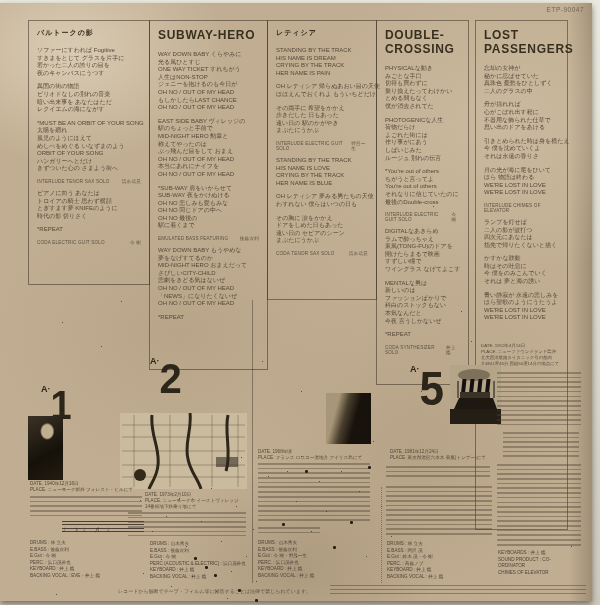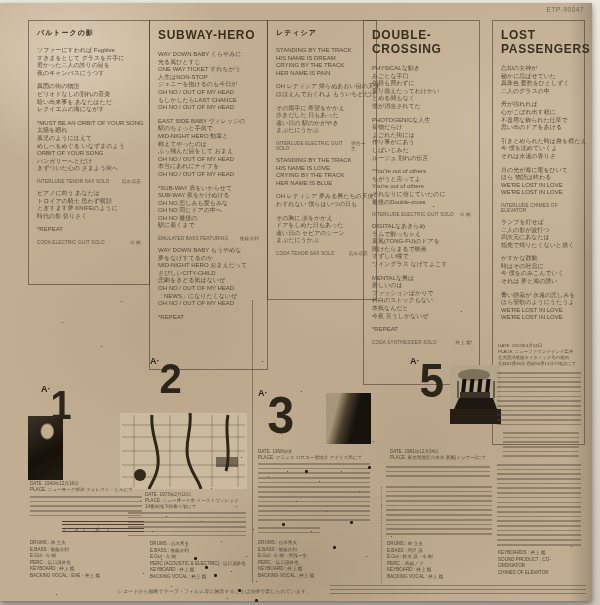--- a/index.html
+++ b/index.html
@@ -18,41 +18,41 @@
       linear-gradient(to right, rgba(0,0,0,0) 96%, rgba(80,68,54,.3) 100%);
     box-shadow:0 3px 6px rgba(40,35,28,.55);}
   .catalog{position:absolute;right:16px;top:6px;font-size:6.5px;letter-spacing:.5px;color:#6f6557}
 
   
   .col{position:absolute;top:20px;border:1px solid rgba(60,50,38,.55);
        box-sizing:border-box;padding:7px 8px;color:#4a4034}
   .c0{left:28px;width:122px;height:265px}
   .c1{left:149px;width:119px;height:350px}
   .c2{left:267px;width:110px;height:280px}
-  .c3{left:363px;width:117px;height:365px}
-  .c4{left:492px;width:93px;height:425px;position:absolute}
+  .c3{left:376px;width:93px;height:365px}
+  .c4{left:475px;width:93px;height:510px;position:absolute}
   h2{margin:0 0 9px 0;color:#37301f;font-weight:bold}
   .t-en{font-size:12px;letter-spacing:.7px}
   .t-jp{font-size:7px;letter-spacing:1px}
   .stanza{margin-bottom:6px}
   .line{font-size:6px;line-height:7.6px;white-space:nowrap;color:#55483a}
   .credit-line{display:flex;justify-content:space-between;font-size:4.6px;
     letter-spacing:.2px;color:#5d5243;margin:3px 0;max-width:104px}
   .credit-name{margin-left:4px}
 
   
   .a-label{position:absolute;color:#2c2519;white-space:nowrap}
   .a-pre{font-size:9px;font-weight:bold;vertical-align:top}
   .a-num{font-family:"Liberation Sans",sans-serif;font-weight:bold;color:#2c2519;
          display:inline-block;transform:scaleY(1.08)}
   .n1{left:41px;top:384px}.n1 .a-num{font-size:38px}
   .n2{left:150px;top:356px}.n2 .a-num{font-size:40px}
   .n3{left:258px;top:388px}.n3 .a-num{font-size:48px}
   .n4{left:386px;top:410px}.n4 .a-num{font-size:44px}
-  .n5{left:410px;top:356px}.n5 .a-num{font-size:44px}
+  .n5{left:410px;top:364px}.n5 .a-num{font-size:44px}
 
   .photo1{position:absolute;left:28px;top:416px;width:35px;height:64px;
     background:
       radial-gradient(10px 12px at 55% 24%, #c0ae8f 0 55%, rgba(0,0,0,0) 72%),
       linear-gradient(150deg,#3b3226 0%,#151109 60%,#231c12 100%)}
   .photo3{position:absolute;left:326px;top:393px;width:45px;height:51px;
     background:linear-gradient(105deg,#a79678 0 24%,#4a3f2e 42%,#17120c 62% 100%)}
   .mapimg{position:absolute;left:120px;top:413px;width:127px;height:76px}
   .shipimg{position:absolute;left:450px;top:365px;width:51px;height:59px}
 
@@ -385,21 +385,20 @@
           <div>DATE.  1912年4月14日</div>
           <div>PLACE.  ニューファウンドランド島沖</div>
           <div>北大西洋航路タイタニック号の船内</div>
           <div>北緯41度46分 西経50度14分の地点にて</div>
         </div>
     </div>
   </section>
 
   <div class="a-label n1"><span class="a-pre">A·</span><span class="a-num">1</span></div>
   <div class="a-label n2"><span class="a-pre">A·</span><span class="a-num">2</span></div>
-  <div class="a-label n3"><span class="a-pre">A·</span><span class="a-num">3</span></div>
   <div class="a-label n5"><span class="a-pre">A·</span><span class="a-num">5</span></div>
 
   <div class="photo1"></div>
   <div class="mapimg">
     <svg width="127" height="76" viewBox="0 0 127 76">
       <rect width="127" height="76" fill="#cabb9f"></rect>
       <g stroke="#6a5c49" stroke-width="0.5" fill="none">
         <path d="M2,12 H125"></path>
           <path d="M2,24 H125"></path>
           <path d="M2,38 H125"></path>

